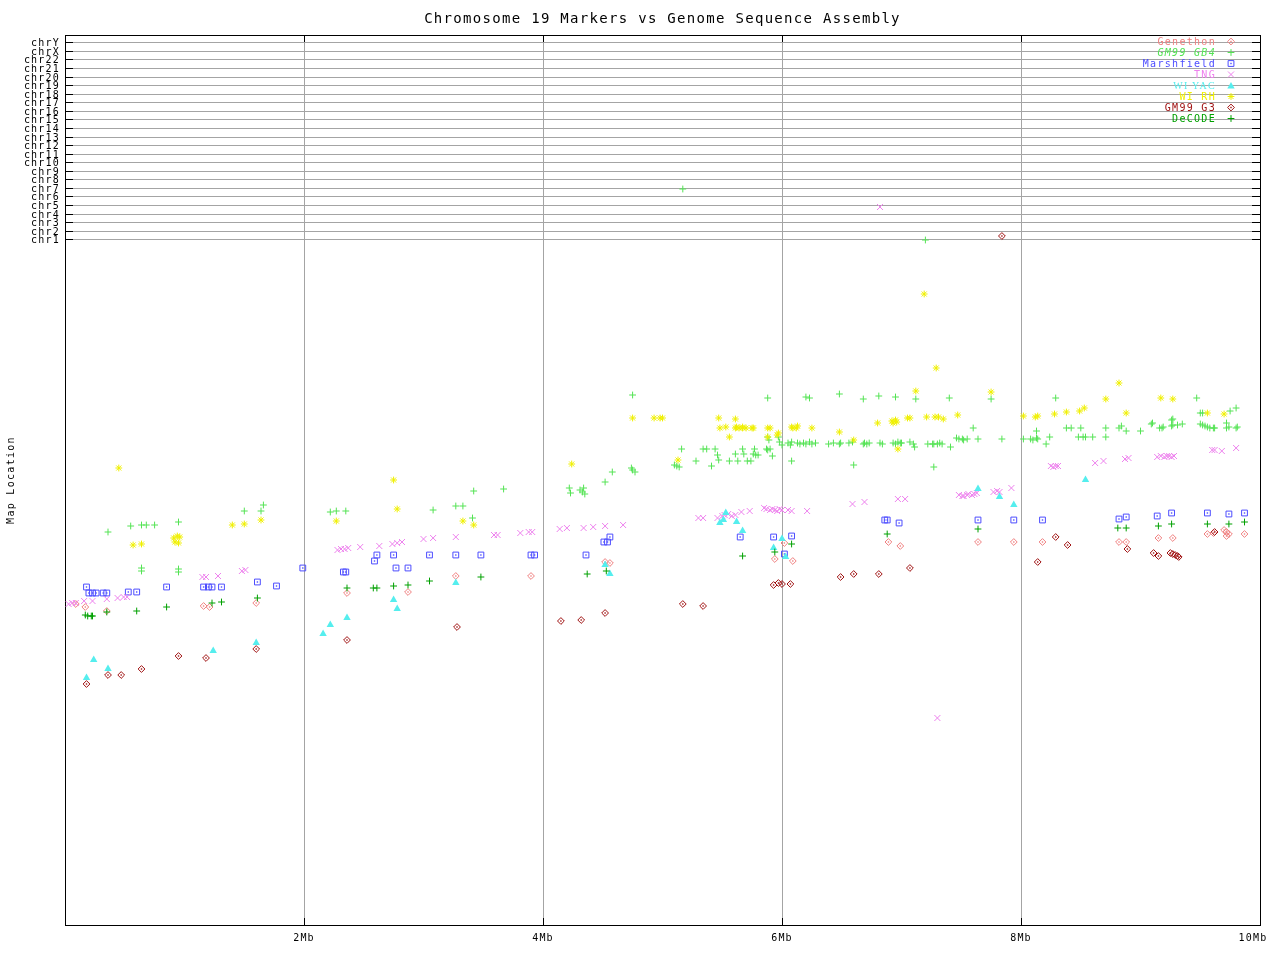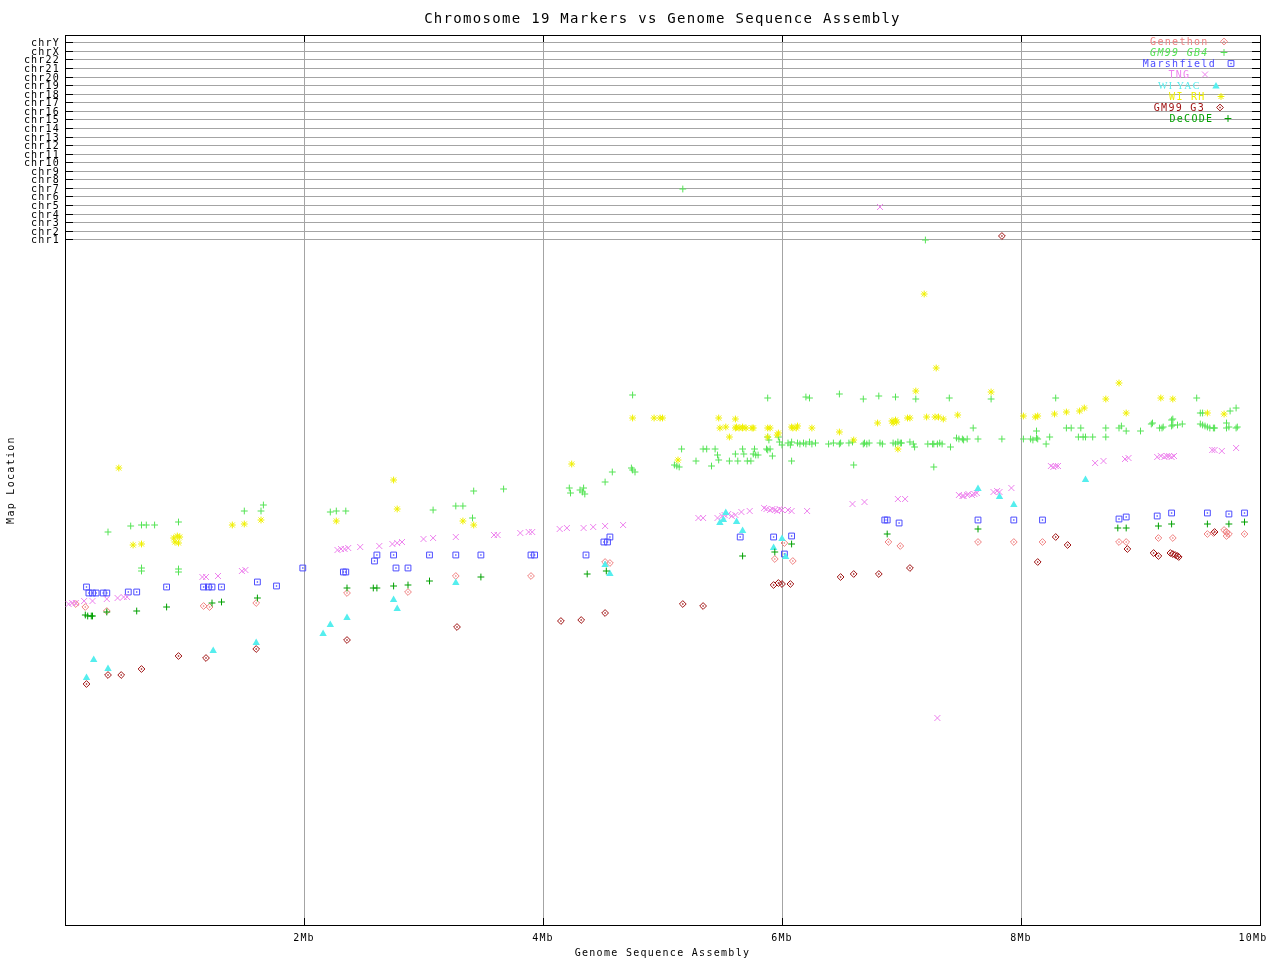--- a/index.html
+++ b/index.html
@@ -6,21 +6,21 @@
   .screen{position:relative;width:1280px;height:960px;background:#ffffff;overflow:hidden;
           font-family:"DejaVu Sans Mono",monospace;color:#000;}
   svg#plot-svg{position:absolute;left:0;top:0;}
   .title{position:absolute;left:65px;top:10px;width:1195px;text-align:center;
          font-size:14px;letter-spacing:1.3px;white-space:pre;}
   .xlabel{position:absolute;left:65px;top:947px;width:1195px;text-align:center;
           font-size:10px;letter-spacing:1.3px;}
   .ylabel{position:absolute;left:10px;top:480px;font-size:10px;letter-spacing:1.3px;
           transform:translate(-50%,-50%) rotate(-90deg);white-space:nowrap;}
   .legend{position:absolute;top:36px;right:34px;}
-  .lrow{display:flex;align-items:center;justify-content:center;height:11px;}
+  .lrow{display:flex;align-items:center;justify-content:flex-end;height:11px;}
   .llabel{font-size:10px;letter-spacing:1.3px;line-height:11px;}
   .lmark{width:30px;height:11px;display:flex;align-items:center;justify-content:center;}
 </style>
 </head>
 <body>
 
 <div class="screen">
   <svg id="plot-svg" width="1280" height="960">
       <g stroke="#a4a4a4" stroke-width="1" shape-rendering="crispEdges">
         <line x1="304.5" y1="35" x2="304.5" y2="925"></line>
@@ -1827,21 +1827,20 @@
         </g>
         <g transform="translate(1228.9,524)">
           <path d="M-3.4 0 H3.4 M0 -3.4 V3.4" stroke="#00a000" stroke-width="1" fill="none"></path>
         </g>
         <g transform="translate(1244.5,522)">
           <path d="M-3.4 0 H3.4 M0 -3.4 V3.4" stroke="#00a000" stroke-width="1" fill="none"></path>
         </g>
       </g>
     </svg>
   <div class="title">Chromosome 19 Markers vs Genome Sequence Assembly</div>
-  <div class="xlabel">Genome Sequence Assembly</div>
   <div class="ylabel">Map Location</div>
 
   <div class="legend">
     <div class="lrow">
       <span class="llabel" style="color: rgb(240, 128, 128);">Genethon</span>
       <span class="lmark">
           <svg width="16" height="11">
             <g>
               <g transform="translate(8,5.5)">
                 <path d="M0 -3.4 L3.4 0 L0 3.4 L-3.4 0 Z" stroke="#f08080" stroke-width="1" fill="none"></path>

